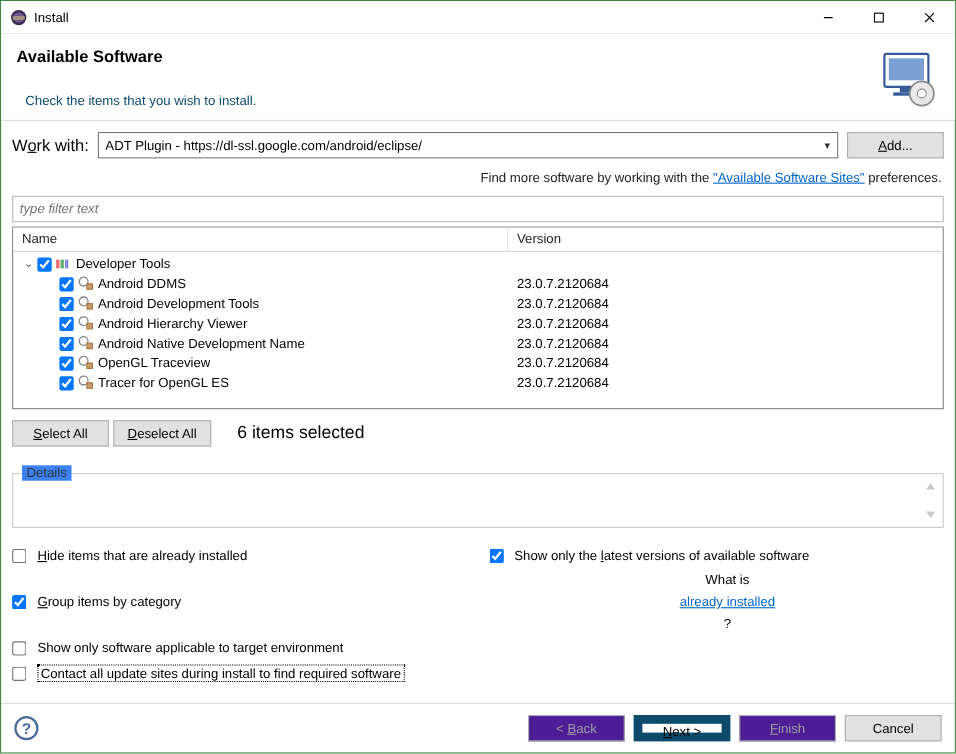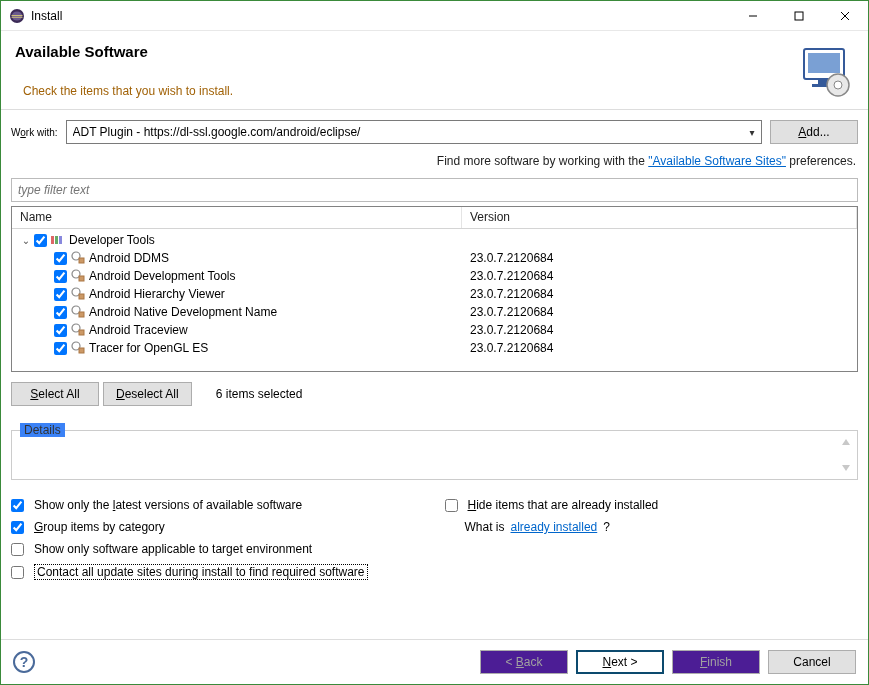--- a/index.html
+++ b/index.html
@@ -5,25 +5,25 @@
 * { box-sizing: border-box; margin: 0; padding: 0; }
 body { font-family: "Segoe UI", Tahoma, sans-serif; font-size: 12px; color: #000; background: #fff; width: 869px; height: 685px; border: 1px solid #3a8a3a; overflow: hidden; display: flex; flex-direction: column; }
 .titlebar { height: 30px; display: flex; align-items: center; padding: 0 0 0 8px; background: #fff; border-bottom: 1px solid #e8e8e8; }
 .titlebar-icon { width: 16px; height: 16px; margin-right: 6px; }
 .titlebar-text { flex: 1; font-size: 12px; }
 .titlebar-controls { display: flex; height: 100%; }
 .tb-btn { width: 46px; height: 100%; display: flex; align-items: center; justify-content: center; font-size: 14px; font-family: sans-serif; }
 .header-region { background: #fff; padding: 12px 14px 10px; display: flex; align-items: flex-start; border-bottom: 1px solid #ddd; }
 .header-text { flex: 1; }
 .header-title { font-size: 15px; font-weight: bold; margin-bottom: 6px; }
-.header-sub { font-size: 12px; color: #a16207; padding-left: 8px; margin-top: 24px; }
+.header-sub { font-size: 12px; color: #0c4a6e; padding-left: 8px; margin-top: 24px; }
 .header-icon { width: 56px; height: 56px; }
 .body-region { flex: 1; padding: 10px 10px 0; display: flex; flex-direction: column; }
 .workwith-row { display: flex; align-items: center; gap: 8px; margin-bottom: 4px; }
-.workwith-label { font-size: 10px; text-align: right; }
+.workwith-label { font-size: 15px; text-align: right; }
 .workwith-input-wrap { flex: 1; display: flex; align-items: center; border: 1px solid #7a7a7a; height: 24px; background: #fff; }
 .workwith-input { flex: 1; border: none; outline: none; padding: 0 6px; font-size: 12px; font-family: inherit; }
 .dropdown-arrow { width: 18px; text-align: center; font-size: 10px; color: #333; }
 .btn { height: 24px; min-width: 88px; padding: 0 12px; background: #e1e1e1; border: 1px solid #adadad; font-size: 12px; font-family: inherit; cursor: pointer; }
 .hintline { text-align: right; font-size: 12px; color: #222; margin: 6px 0 10px; padding-right: 2px; }
 .hintline a { color: #0066cc; }
 .filterbox { width: 100%; height: 24px; border: 1px solid #bbb; padding: 0 6px; font-size: 12px; color: #777; margin-bottom: 4px; font-style: italic; }
 .table-wrap { border: 1px solid #828282; flex: 0 0 166px; background: #fff; }
 .table-head { display: flex; height: 22px; border-bottom: 1px solid #d4d4d4; background: #fff; }
 .th { padding: 3px 8px; font-size: 12px; color: #222; border-right: 1px solid #e4e4e4; }
@@ -33,34 +33,34 @@
 .row { display: flex; align-items: center; height: 18px; font-size: 12px; }
 .row .cell-name { flex: 0 0 450px; display: flex; align-items: center; }
 .row .cell-ver { flex: 1; padding-left: 8px; }
 .tree-arrow { width: 16px; text-align: center; font-size: 10px; color: #555; }
 .cb { width: 13px; height: 13px; margin-right: 4px; }
 .cat-icon { display: inline-block; width: 14px; height: 12px; margin-right: 4px; }
 .item-icon { display: inline-block; width: 14px; height: 14px; margin-right: 4px; }
 .indent0 { padding-left: 6px; }
 .indent1 { padding-left: 42px; }
 .selection-row { margin: 10px 0 20px; display: flex; align-items: center; gap: 4px; }
-.sel-label { margin-left: 20px; font-size: 12px; }
+.sel-label { margin-left: 20px; font-size: 16px; }
 .details-group { border: 1px solid #ccc; position: relative; margin-top: 4px; height: 50px; padding: 10px; }
 .details-legend { position: absolute; top: -8px; left: 8px; background: #3b82f6; padding: 0 4px; font-size: 12px; color: #333; }
 .details-scroll { position: absolute; right: 3px; top: 6px; bottom: 6px; width: 14px; display:flex; flex-direction:column; justify-content:space-between; }
 .bottom-opts { margin-top: 18px; display: grid; grid-template-columns: 1fr 1fr; column-gap: 20px; row-gap: 8px; font-size: 12px; }
 .opt { display: flex; align-items: center; gap: 6px; }
 .opt-dashed { border: 1px dotted #000; padding: 0 2px; display: inline-block; }
 .opt a { color: #0066cc; }
 .footer-region { border-top: 1px solid #ddd; padding: 10px 12px; display: flex; align-items: center; }
 .help-icon { width: 22px; height: 22px; border: 2px solid #4a6a9a; border-radius: 50%; display: flex; align-items: center; justify-content: center; color: #4a6a9a; font-weight: bold; font-size: 14px; }
 .footer-spacer { flex: 1; }
 .footer-buttons { display: flex; gap: 8px; }
 .footer-btn { width: 88px; height: 24px; font-size: 12px; font-family: inherit; border: 1px solid #adadad; background: #e1e1e1; }
-.footer-btn.default { border: 2px solid #0c4a6e; background: #fff; }
+.footer-btn.default { border: 8px solid #0c4a6e; background: #fff; }
 .footer-btn.disabled { color: #a0a0a0; background: #4c1d95; }
 u.acc { text-decoration: underline; }
 </style>
 </head>
 <body>
 
 <div class="titlebar">
   <span class="titlebar-icon">
     <svg viewBox="0 0 16 16">
         <circle cx="8" cy="8" r="7" fill="#3b2a56"></circle>
@@ -187,21 +187,21 @@
           </div>
           <div class="cell-ver">23.0.7.2120684</div>
         </div>
         <div class="row">
           <div class="cell-name indent1">
             <input type="checkbox" class="cb" checked="" style="">
             <span class="item-icon"><svg width="14" height="14" viewBox="0 0 14 14">
                 <circle cx="5" cy="5" r="4" fill="none" stroke="#888" stroke-width="1.2"></circle>
                 <rect x="8" y="7" width="5" height="5" fill="#c96" stroke="#a74"></rect>
               </svg></span>
-            <span>Android Traceview</span>
+            <span>OpenGL Traceview</span>
           </div>
           <div class="cell-ver">23.0.7.2120684</div>
         </div>
         <div class="row">
           <div class="cell-name indent1">
             <input type="checkbox" class="cb" checked="" style="">
             <span class="item-icon"><svg width="14" height="14" viewBox="0 0 14 14">
                 <circle cx="5" cy="5" r="4" fill="none" stroke="#888" stroke-width="1.2"></circle>
                 <rect x="8" y="7" width="5" height="5" fill="#c96" stroke="#a74"></rect>
               </svg></span>
@@ -225,32 +225,32 @@
           <path d="M6 2 L10 8 L2 8 Z" fill="#c8c8c8"></path>
         </svg>
       <svg width="12" height="10" viewBox="0 0 12 10">
           <path d="M6 8 L2 2 L10 2 Z" fill="#c8c8c8"></path>
         </svg>
     </div>
   </div>
 
   <div class="bottom-opts">
     <label class="opt">
+        <input type="checkbox" class="cb" style="">
+        <span><u class="acc">H</u><span>ide items that are already installed</span></span>
+      </label>
+    <label class="opt">
         <input type="checkbox" class="cb" checked="" style="">
         <span><span>Show only the </span><u class="acc">l</u><span>atest versions of available software</span></span>
       </label>
     <label class="opt">
-        <input type="checkbox" class="cb" style="">
-        <span><u class="acc">H</u><span>ide items that are already installed</span></span>
-      </label>
-    <label class="opt">
         <input type="checkbox" class="cb" checked="" style="">
         <span><u class="acc">G</u><span>roup items by category</span></span>
       </label>
-    <span class="opt" style="padding-left:20px;">
+    <span class="opt" style="padding-left:20px;flex-direction:column;">
         <span>What is </span>
         <a href="#">already installed</a>
         <span>?</span>
       </span>
     <label class="opt">
         <input type="checkbox" class="cb" style="">
         <span>Show only software applicable to target environment</span>
       </label>
     <span></span>
     <label class="opt">

